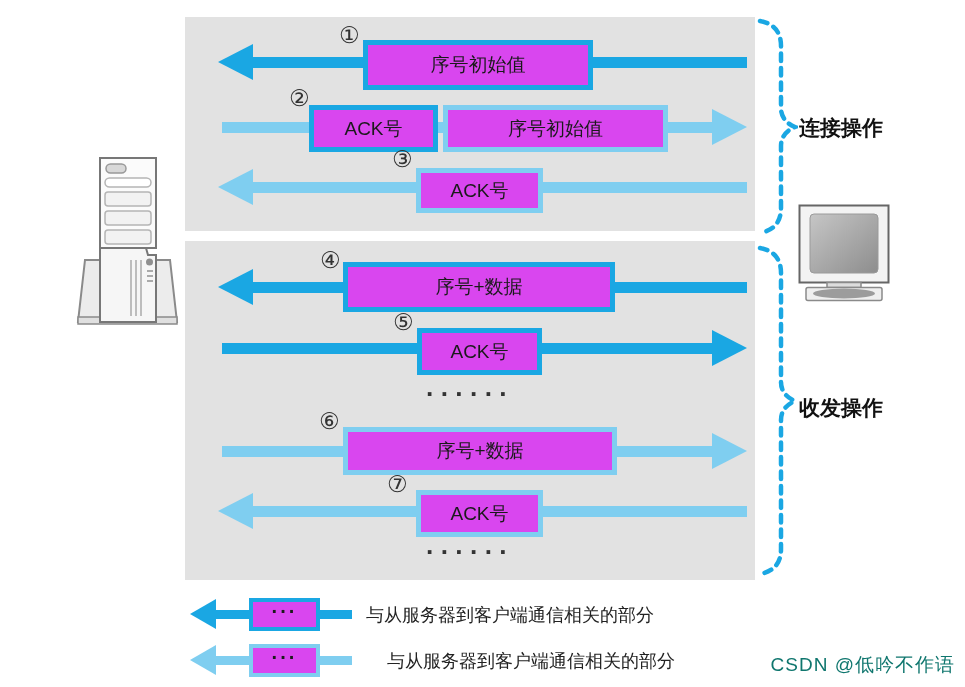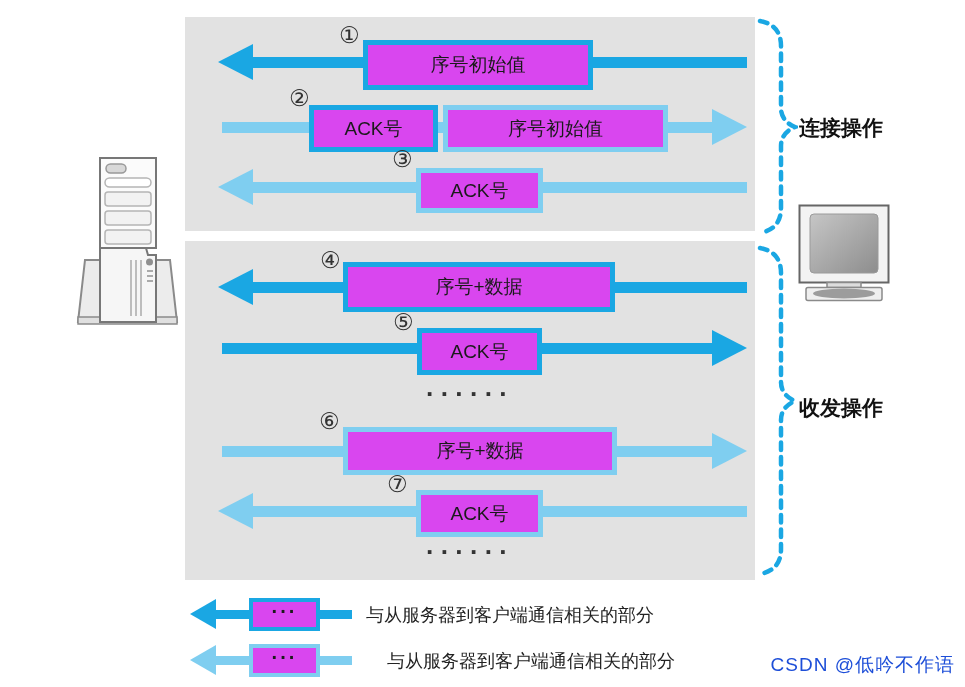--- a/index.html
+++ b/index.html
@@ -30,21 +30,21 @@
   .pbox.light{border:5px solid var(--server-to-client,#7FCEF0);}
   .pbox.legend{font-weight:bold;font-size:20px;letter-spacing:2px;border-width:4px;padding-bottom:6px;}
 
   .stepnum{position:absolute;font-size:23px;line-height:1;color:#333;font-family:"DejaVu Sans",sans-serif;}
   .dots{position:absolute;left:0;width:100%;text-align:center;font-size:26px;font-weight:bold;
         letter-spacing:6px;color:#333;line-height:14px;}
   .brace{position:absolute;}
   .brace-label{position:absolute;font-size:21px;font-weight:bold;color:#111;white-space:nowrap;}
   .legend-label{position:absolute;font-size:18px;color:#222;white-space:nowrap;}
   .icon{position:absolute;}
-  .watermark{position:absolute;right:10px;top:652px;font-size:19px;color:#1d4ed8;
+  .watermark{position:absolute;right:10px;top:652px;font-size:19px;color:#0f766e;
              text-shadow:1px 1px 0 #fff;letter-spacing:1px;}
 </style>
 </head>
 <body>
 
 <div class="page">
 
   <svg class="icon" style="left:75px;top:156px" width="105" height="172" viewBox="0 0 105 172">
     <g stroke="#8a8a8a" stroke-width="2" fill="#ececec">
       <polygon points="10,104 26,104 26,166 3,166"></polygon>

